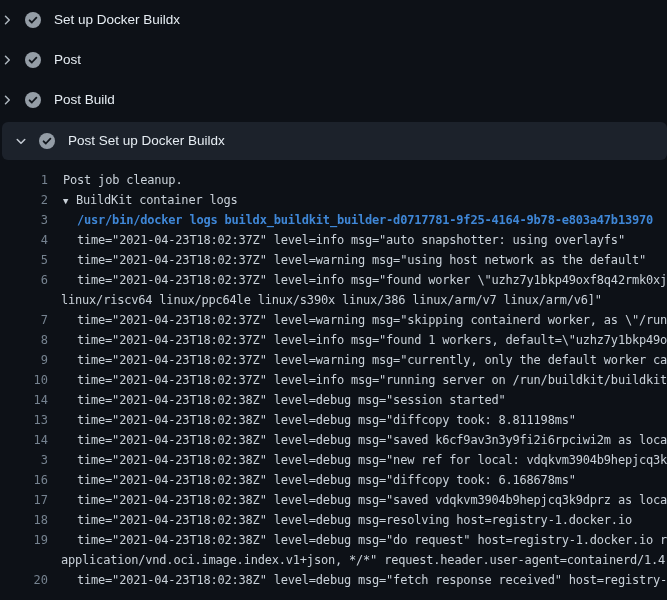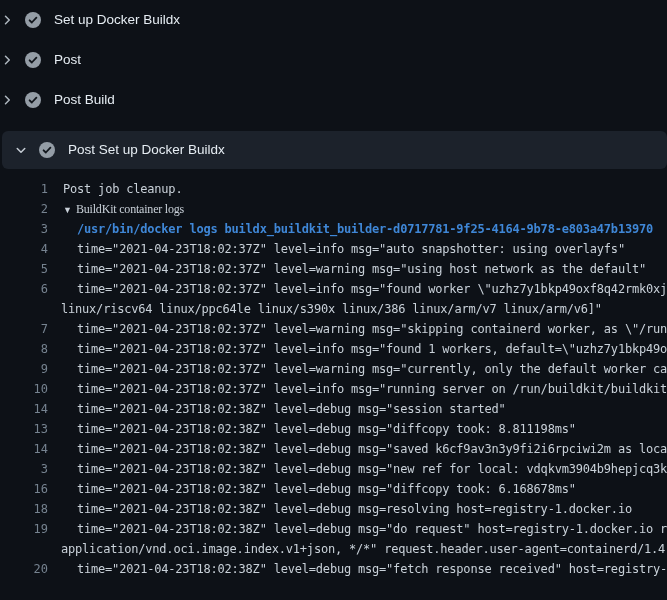--- a/index.html
+++ b/index.html
@@ -12,39 +12,39 @@
     width:667px;height:600px;overflow:hidden;background:var(--bg);
     font-family:"Liberation Sans",sans-serif;
   }
   .steps{width:667px;}
   .step-row{
     display:flex;align-items:center;height:40px;box-sizing:border-box;
     padding-left:0;cursor:pointer;
   }
   .step-row.expanded{
     background:var(--hl);border-radius:6px;margin-left:2px;padding-left:12px;
-    height:38px;margin-top:11px;margin-bottom:1px;
+    height:38px;margin-top:2px;margin-bottom:1px;
   }
   .chev{width:14px;height:14px;flex:none;margin-right:11px;display:flex;align-items:center;justify-content:center;}
   .check{width:16px;height:16px;flex:none;margin-right:13px;}
   .step-label{color:var(--title);font-size:13.5px;line-height:1;}
   .log{
     padding-top:9px;font-family:"DejaVu Sans Mono",monospace;font-size:12px;
   }
   .log-row{display:flex;height:20px;line-height:20px;}
   .num{
     width:48px;flex:none;text-align:right;color:var(--num);cursor:pointer;
     user-select:none;
   }
   .txt{
     flex:1;min-width:0;overflow:hidden;white-space:pre;color:var(--txt);
     letter-spacing:-0.2px;
   }
   .k-top .txt{padding-left:15px;}
-  .k-group .txt{padding-left:15px;font-family:Liberation Serif, serif;}
+  .k-group .txt{padding-left:15px;}
   .k-log .txt,.k-cmd .txt{padding-left:29px;}
   .k-cont .txt{padding-left:13px;}
   .k-cmd .txt{color:var(--cmd);font-weight:600;}
   .caret{font-size:9px;color:var(--txt);display:inline-block;width:13px;}
 </style>
 </head>
 <body>
 
 <div class="steps">
   <div class="step-row">
@@ -186,20 +186,24 @@
   <div class="log-row k-log">
     <span class="num">3</span>
     <span class="txt">time="2021-04-23T18:02:38Z" level=debug msg="new ref for local: vdqkvm3904b9hepjcq3k</span>
   </div>
 
   <div class="log-row k-log">
     <span class="num">16</span>
     <span class="txt">time="2021-04-23T18:02:38Z" level=debug msg="diffcopy took: 6.168678ms"</span>
   </div>
 
+  <div class="log-row k-log">
+    <span class="num">17</span>
+    <span class="txt">time="2021-04-23T18:02:38Z" level=debug msg="saved vdqkvm3904b9hepjcq3k9dprz as loca</span>
+  </div>
 
   <div class="log-row k-log">
     <span class="num">18</span>
     <span class="txt">time="2021-04-23T18:02:38Z" level=debug msg=resolving host=registry-1.docker.io</span>
   </div>
 
   <div class="log-row k-log">
     <span class="num">19</span>
     <span class="txt">time="2021-04-23T18:02:38Z" level=debug msg="do request" host=registry-1.docker.io re</span>
   </div>

